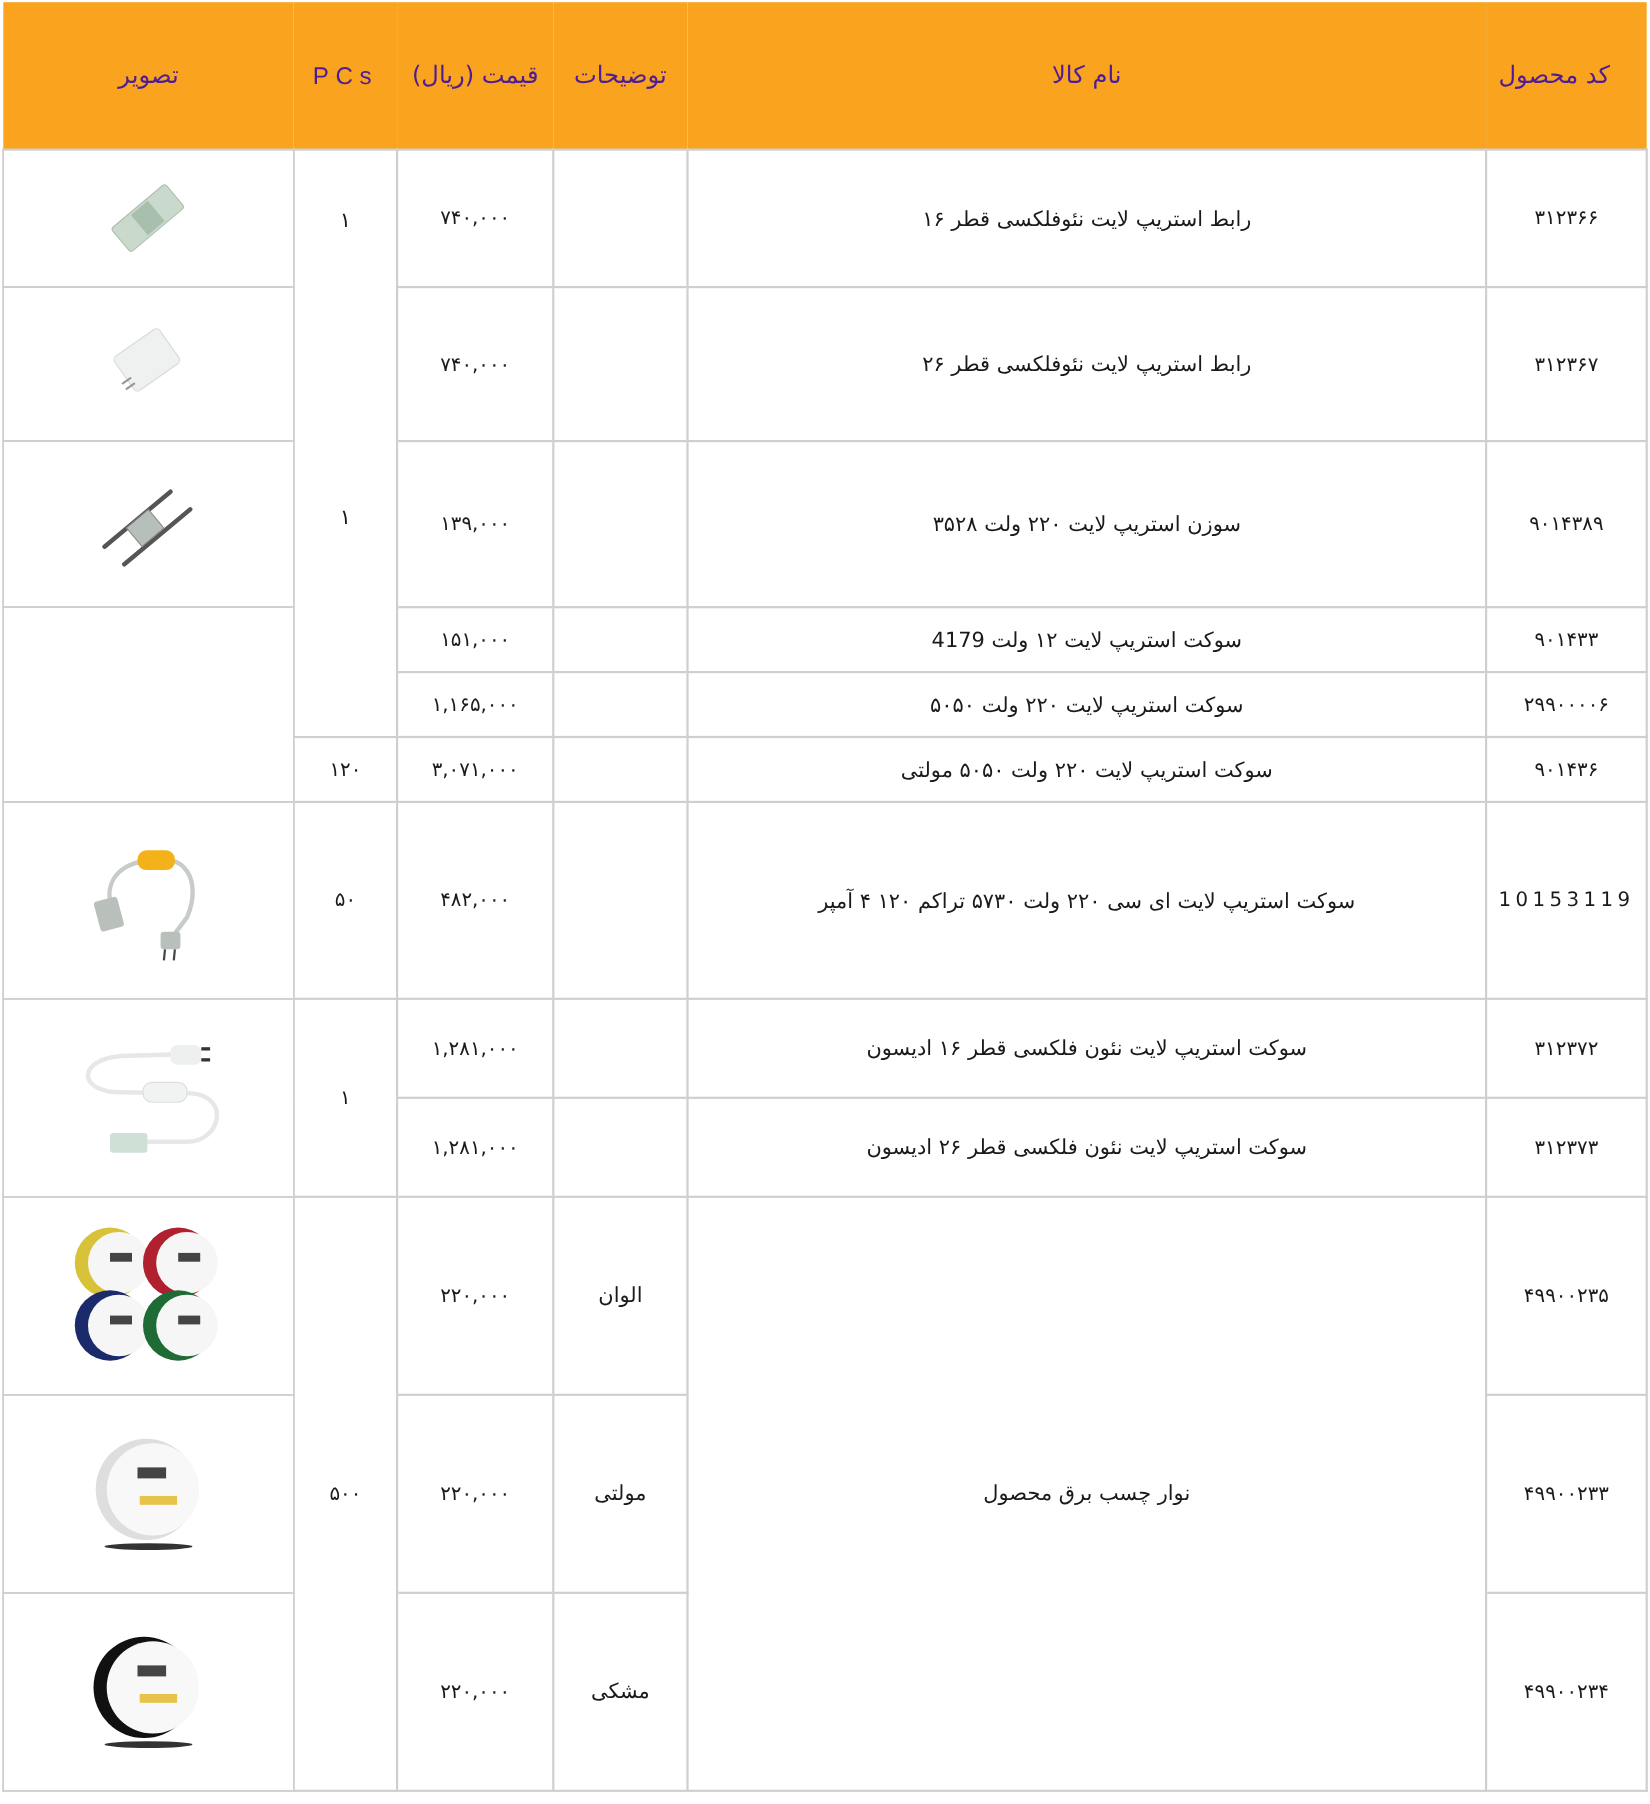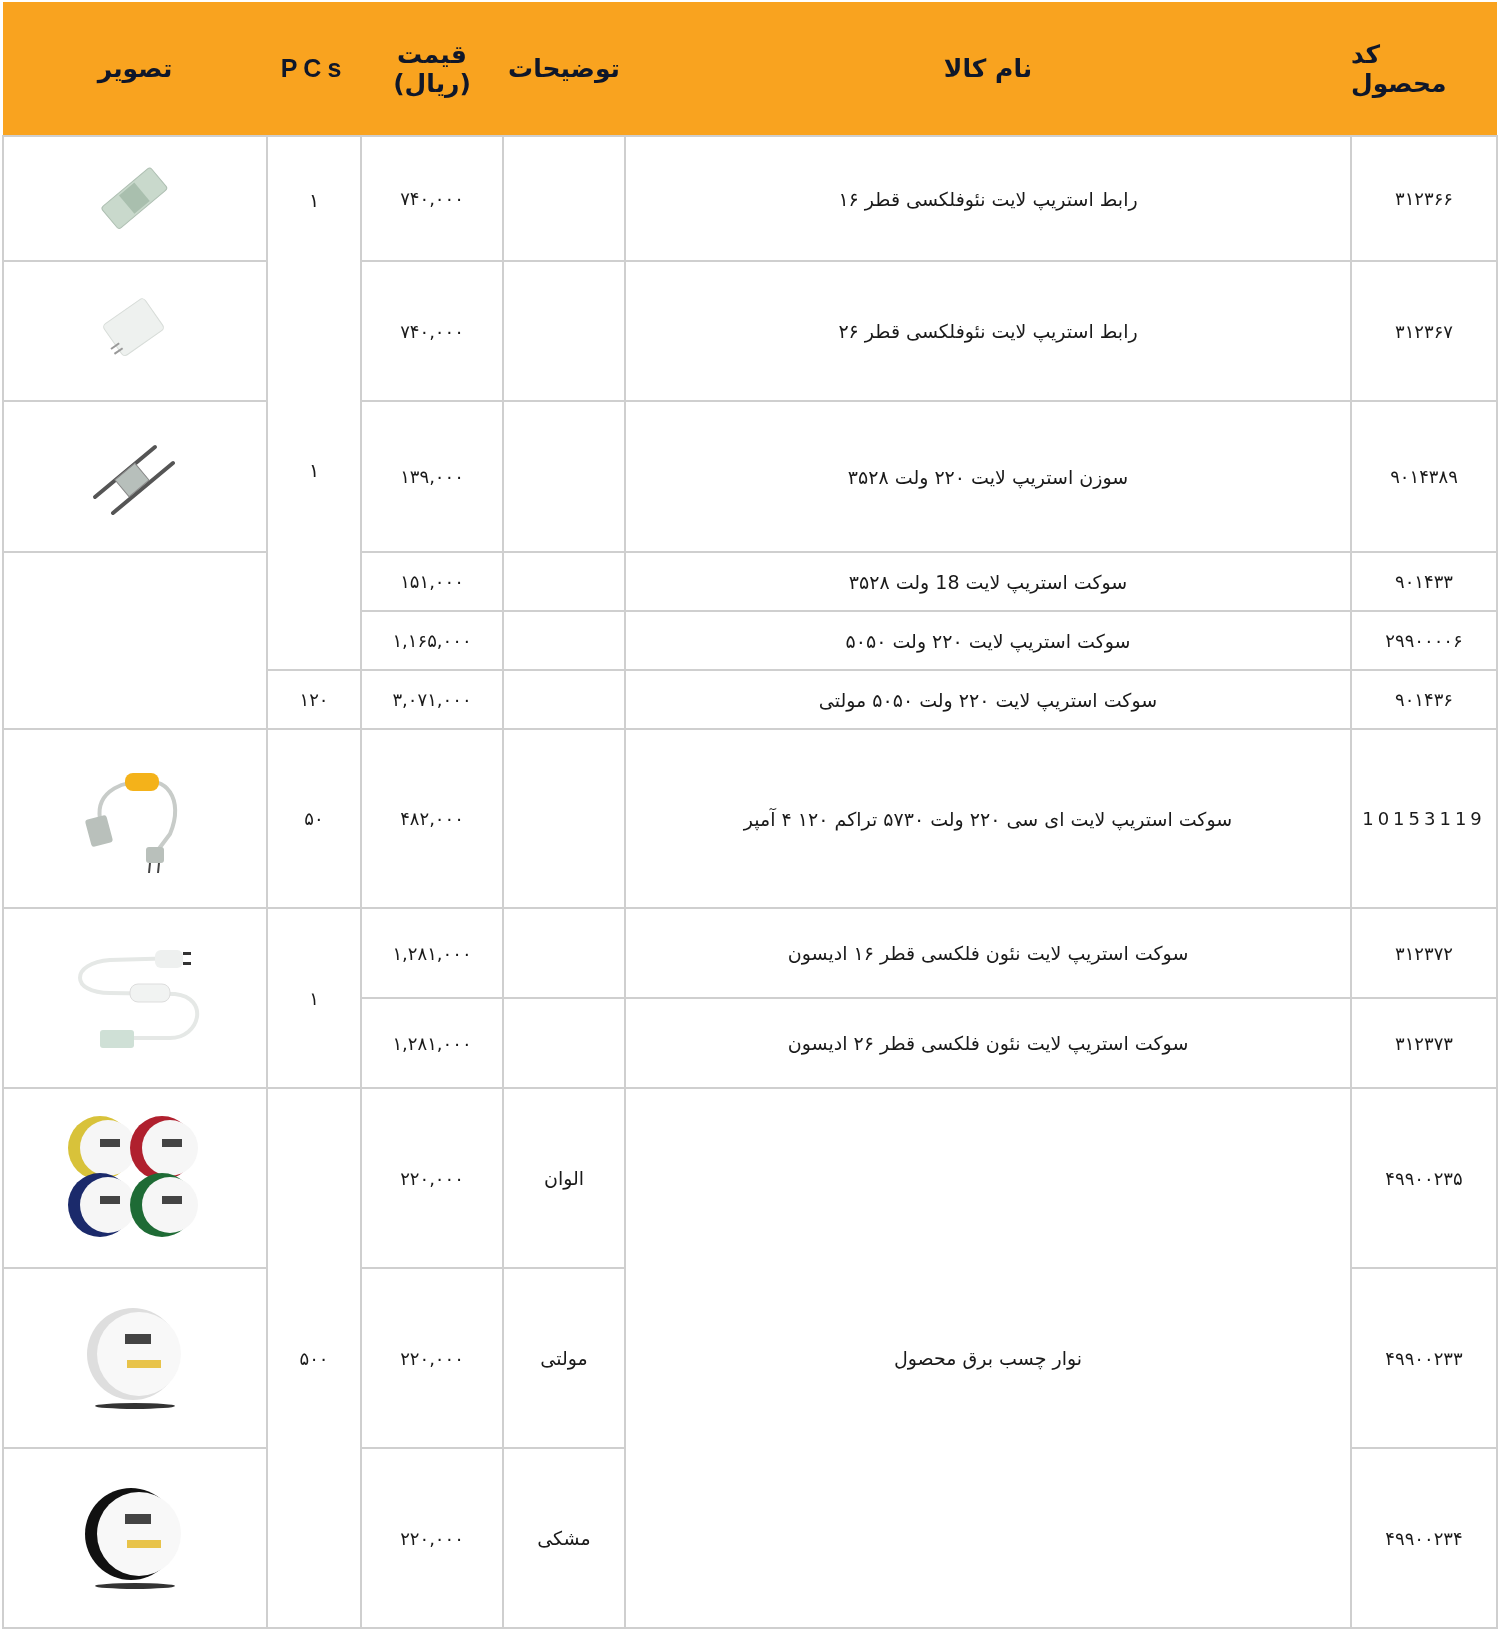--- a/index.html
+++ b/index.html
@@ -1,22 +1,22 @@
 <!DOCTYPE html>
 <html><head>
   <meta charset="utf-8">
   <style>
     html, body { margin: 0; padding: 0; background: #ffffff; }
     body { width: 1500px; height: 1640px; position: relative; overflow: hidden;
            font-family: "DejaVu Sans", sans-serif; color: #1a1a1a; }
     .wrap { position: absolute; left: 2px; top: 2px; width: 1494px; height: 1634px; }
     table { border-collapse: collapse; width: 1494px; table-layout: fixed; direction: rtl; }
-    th { background: #f9a31f; height: 133px; font-weight: bold; font-size: 25px; color: #0f172a;
+    th { background: #f9a31f; height: 133px; font-weight: normal; font-size: 22px; color: #4c1d95;
          border: none; padding: 0; }
-    th.code { text-align: left; padding-right: 22px; }
+    th.code { text-align: center; padding-right: 22px; }
     td { border: 2px solid #cfcfcf; text-align: center; vertical-align: middle; padding: 0;
          font-size: 19px; background: #fff; }
     td.num { letter-spacing: 4px; direction: ltr; font-size: 18px; margin-top: 16px; }
     td.name { font-size: 19px; border-radius: 32px; }
     td.img { position: relative; }
     td.pcs-multi { position: relative; }
     .pcs-label { position: absolute; left: 0; right: 0; text-align: center; font-size: 19px; }
     th.pcs { letter-spacing: 6px; font-family: "Liberation Sans Narrow", "Liberation Sans", sans-serif; }
     .thumb { display: block; margin: 0 auto; }
   </style>
@@ -89,21 +89,21 @@
         <svg class="thumb" width="100" height="100" viewBox="0 0 100 100">
           <line x1="10" y1="70" x2="70" y2="20" stroke="#555" stroke-width="4" stroke-linecap="round"></line>
           <line x1="28" y1="86" x2="88" y2="36" stroke="#555" stroke-width="4" stroke-linecap="round"></line>
           <rect x="34" y="42" width="26" height="22" fill="#b7bfbb" stroke="#888" transform="rotate(-40 47 53)"></rect>
         </svg>
       </td>
     </tr>
 
     <tr style="height:59px">
       <td class="num">۹۰۱۴۳۳</td>
-      <td class="name">سوکت استریپ لایت 18 ولت ۳۵۲۸</td>
+      <td class="name">سوکت استریپ لایت ۱۲ ولت 4179</td>
       <td></td>
       <td class="num">۱۵۱,۰۰۰</td>
       <td rowspan="3" class="img"></td>
     </tr>
 
     <tr style="height:59px">
       <td class="num">۲۹۹۰۰۰۰۶</td>
       <td class="name">سوکت استریپ لایت ۲۲۰ ولت ۵۰۵۰</td>
       <td></td>
       <td class="num">۱,۱۶۵,۰۰۰</td>

